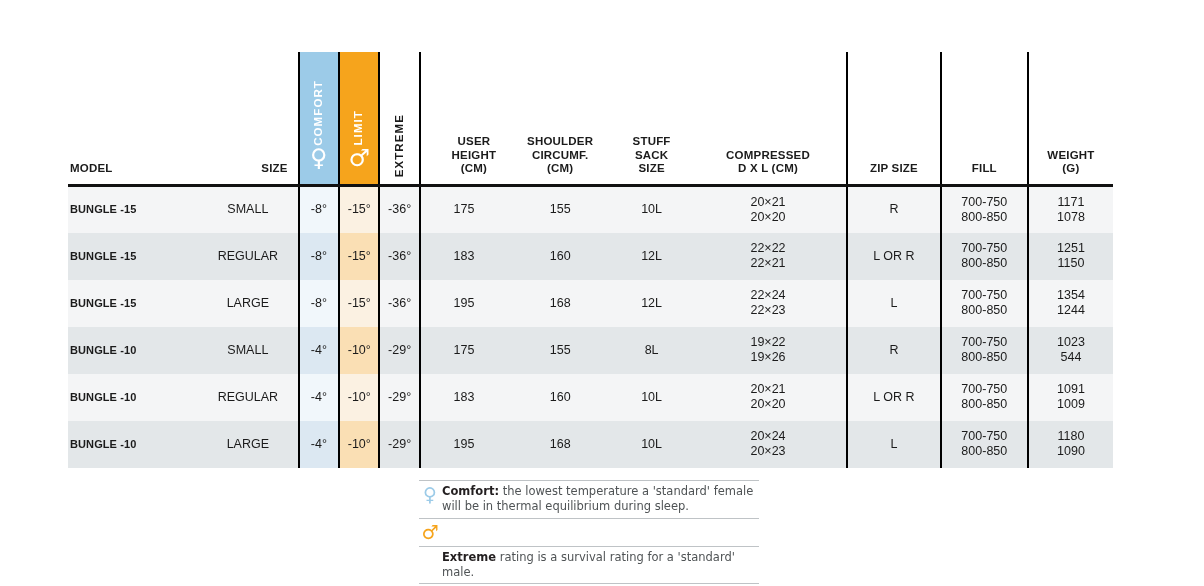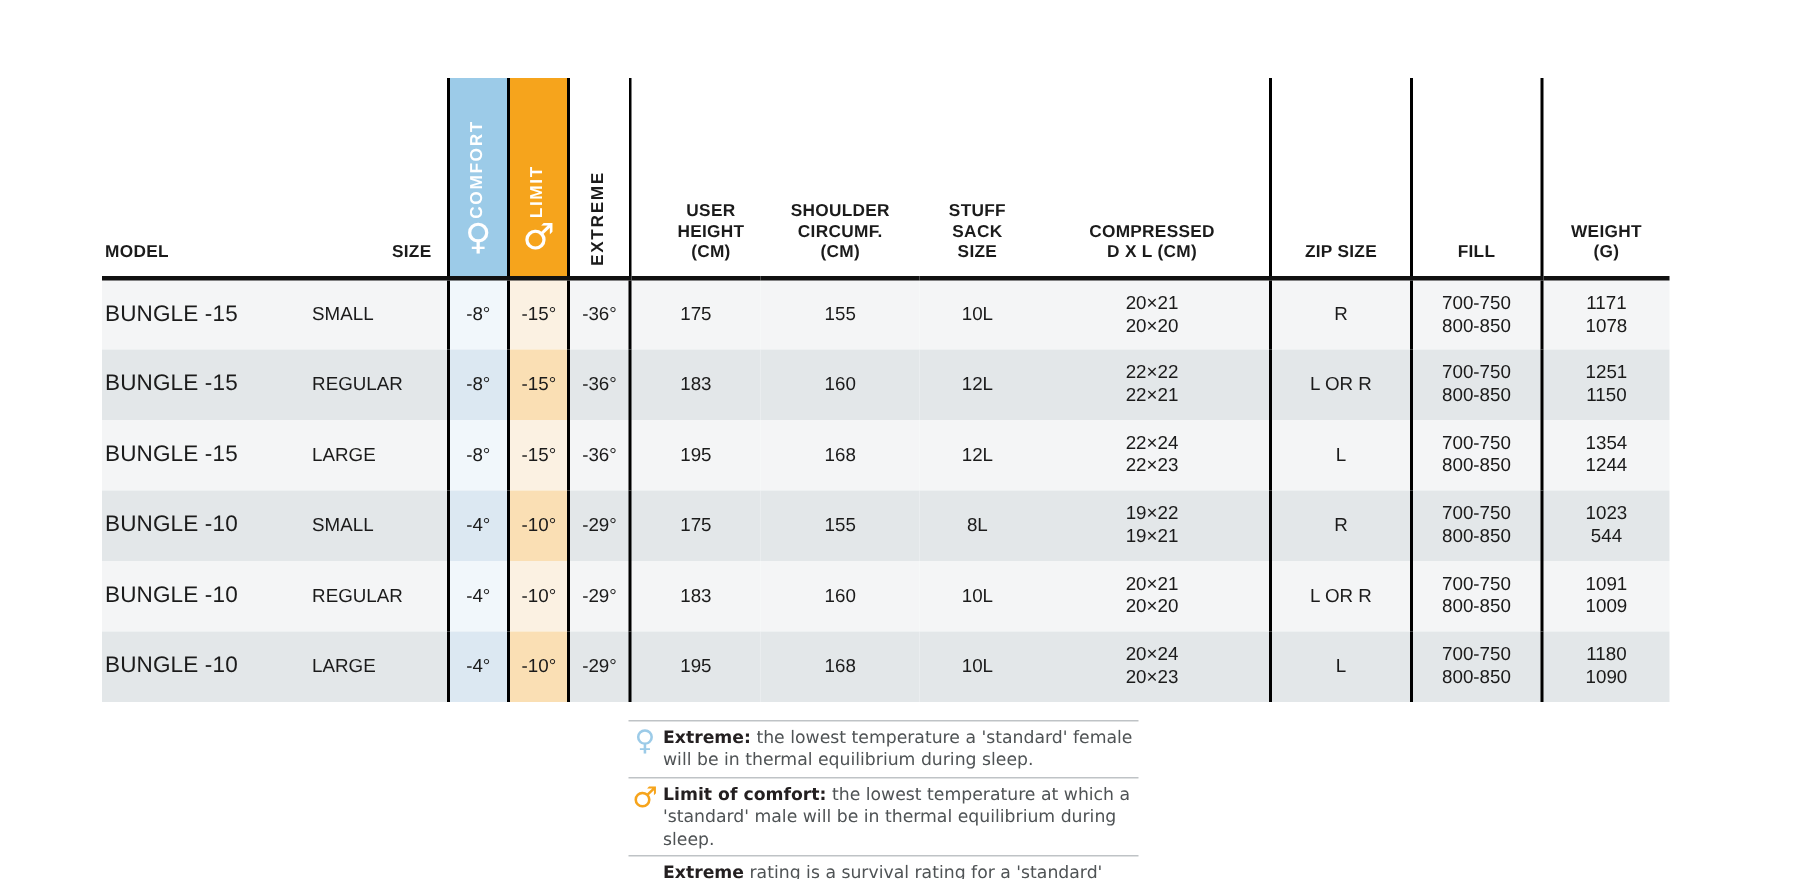--- a/index.html
+++ b/index.html
@@ -102,27 +102,27 @@
     font-size: 12.5px;
     color: #1b1b1b;
     text-align: center;
     line-height: 1.18;
     padding: 0 4px;
     vertical-align: middle;
     white-space: nowrap;
   }
   .cell.model {
     text-align: left;
-    font-weight: normal;
-    font-size: 15px;
+    font-weight: bold;
+    font-size: 11px;
     letter-spacing: 0.1px;
     padding-left: 2px;
   }
   .cell.size {
-    text-align: left;
+    text-align: center;
     padding-right: 10px;
     font-size: 12.5px;
   }
 
   
   .data-row.odd  .cell { background: #f4f5f6; }
   .data-row.even .cell { background: #e3e7e9; }
 
   .data-row.odd  .cell.comfort { background: #f1f7fb; }
   .data-row.even .cell.comfort { background: #dce8f2; }
@@ -343,21 +343,21 @@
         <td class="cell size"><span>SMALL</span></td>
         <td class="cell comfort vr-left"><span>-4°</span></td>
         <td class="cell limit vr-left"><span>-10°</span></td>
         <td class="cell vr-left vr-right"><span>-29°</span></td>
         <td class="cell "><span>175</span></td>
         <td class="cell "><span>155</span></td>
         <td class="cell "><span>8L</span></td>
         <td class="cell ">
           <span class="stack">
             <span>19×22</span>
-            <span>19×21</span>
+            <span>19×26</span>
           </span>
         </td>
         <td class="cell vr-left"><span>R</span></td>
         <td class="cell vr-left">
           <span class="stack">
             <span>700-750</span>
             <span>800-850</span>
           </span>
         </td>
         <td class="cell vr-left">
@@ -424,23 +424,22 @@
             <span>1090</span>
           </span>
         </td>
       </tr>
     </tbody>
 </table>
 
 <div id="footnotes">
     <div class="fn-row">
       <div class="fn-icon female">♀</div>
-      <div class="fn-text"><b>Extreme:</b><span> the lowest temperature a 'standard' female will be in thermal equilibrium during sleep.</span></div>
+      <div class="fn-text"><b>Comfort:</b><span> the lowest temperature a 'standard' female will be in thermal equilibrium during sleep.</span></div>
     </div>
     <div class="fn-row">
       <div class="fn-icon male">♂</div>
-      <div class="fn-text"><b>Limit of comfort:</b><span> the lowest temperature at which a 'standard' male will be in thermal equilibrium during sleep.</span></div>
     </div>
     <div class="fn-row">
       <div class="fn-icon blank"></div>
       <div class="fn-text"><b>Extreme</b><span> rating is a survival rating for a 'standard' male.</span></div>
     </div>
   </div>
 
 </body></html>

